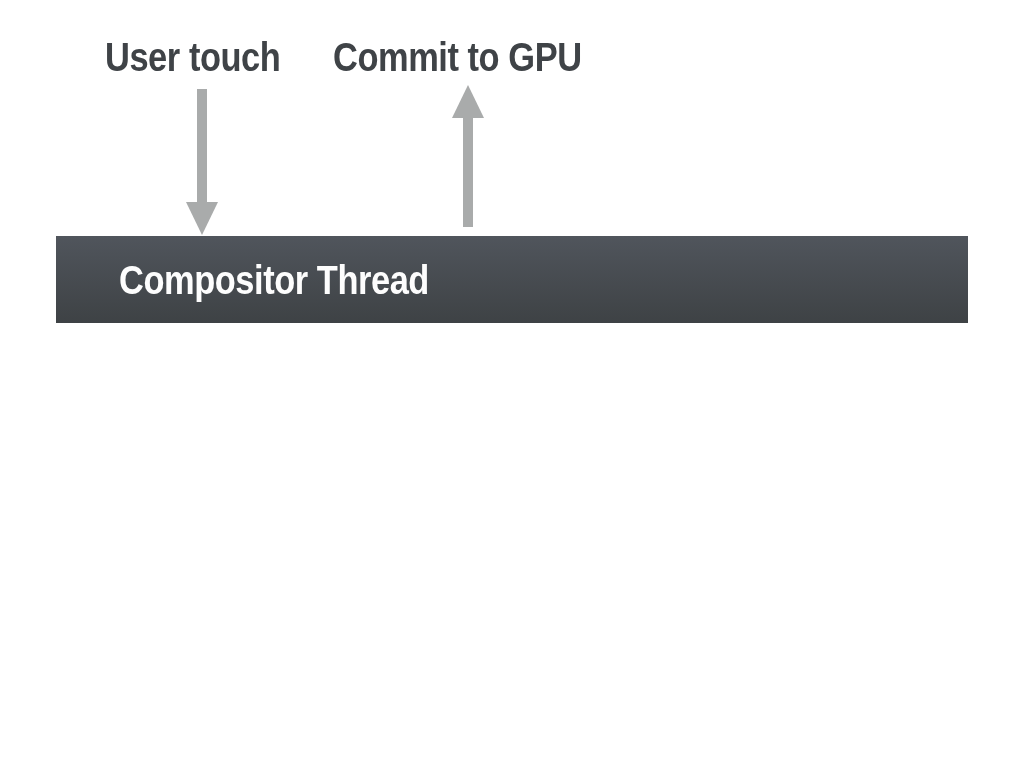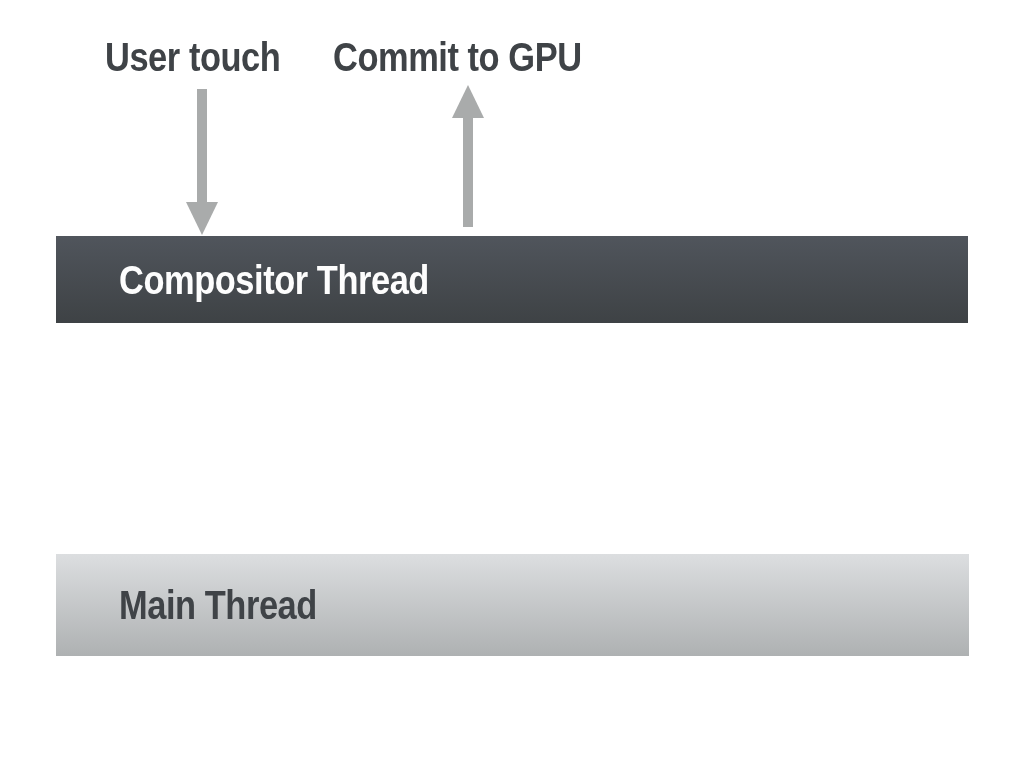--- a/index.html
+++ b/index.html
@@ -78,17 +78,14 @@
 
   <svg class="arrow arrow-up" viewBox="0 0 32 142" preserveAspectRatio="none">
     <polygon points="16,0 32,33 0,33" fill="#a9abab"></polygon>
     <rect x="11" y="31" width="10" height="111" fill="#a9abab"></rect>
   </svg>
 
   <div class="bar bar-compositor" style="--c1: #50555c; --c2: #3e4245; color: rgb(253, 253, 253);">
     <span class="bar-label">Compositor Thread</span>
   </div>
 
-  <div class="bar bar-main" style="--c1: #dcdee0; --c2: #aeb1b2; color: rgb(63, 67, 71);">
-    <span class="bar-label">Main Thread</span>
-  </div>
 
 </div>
 
 </body></html>

